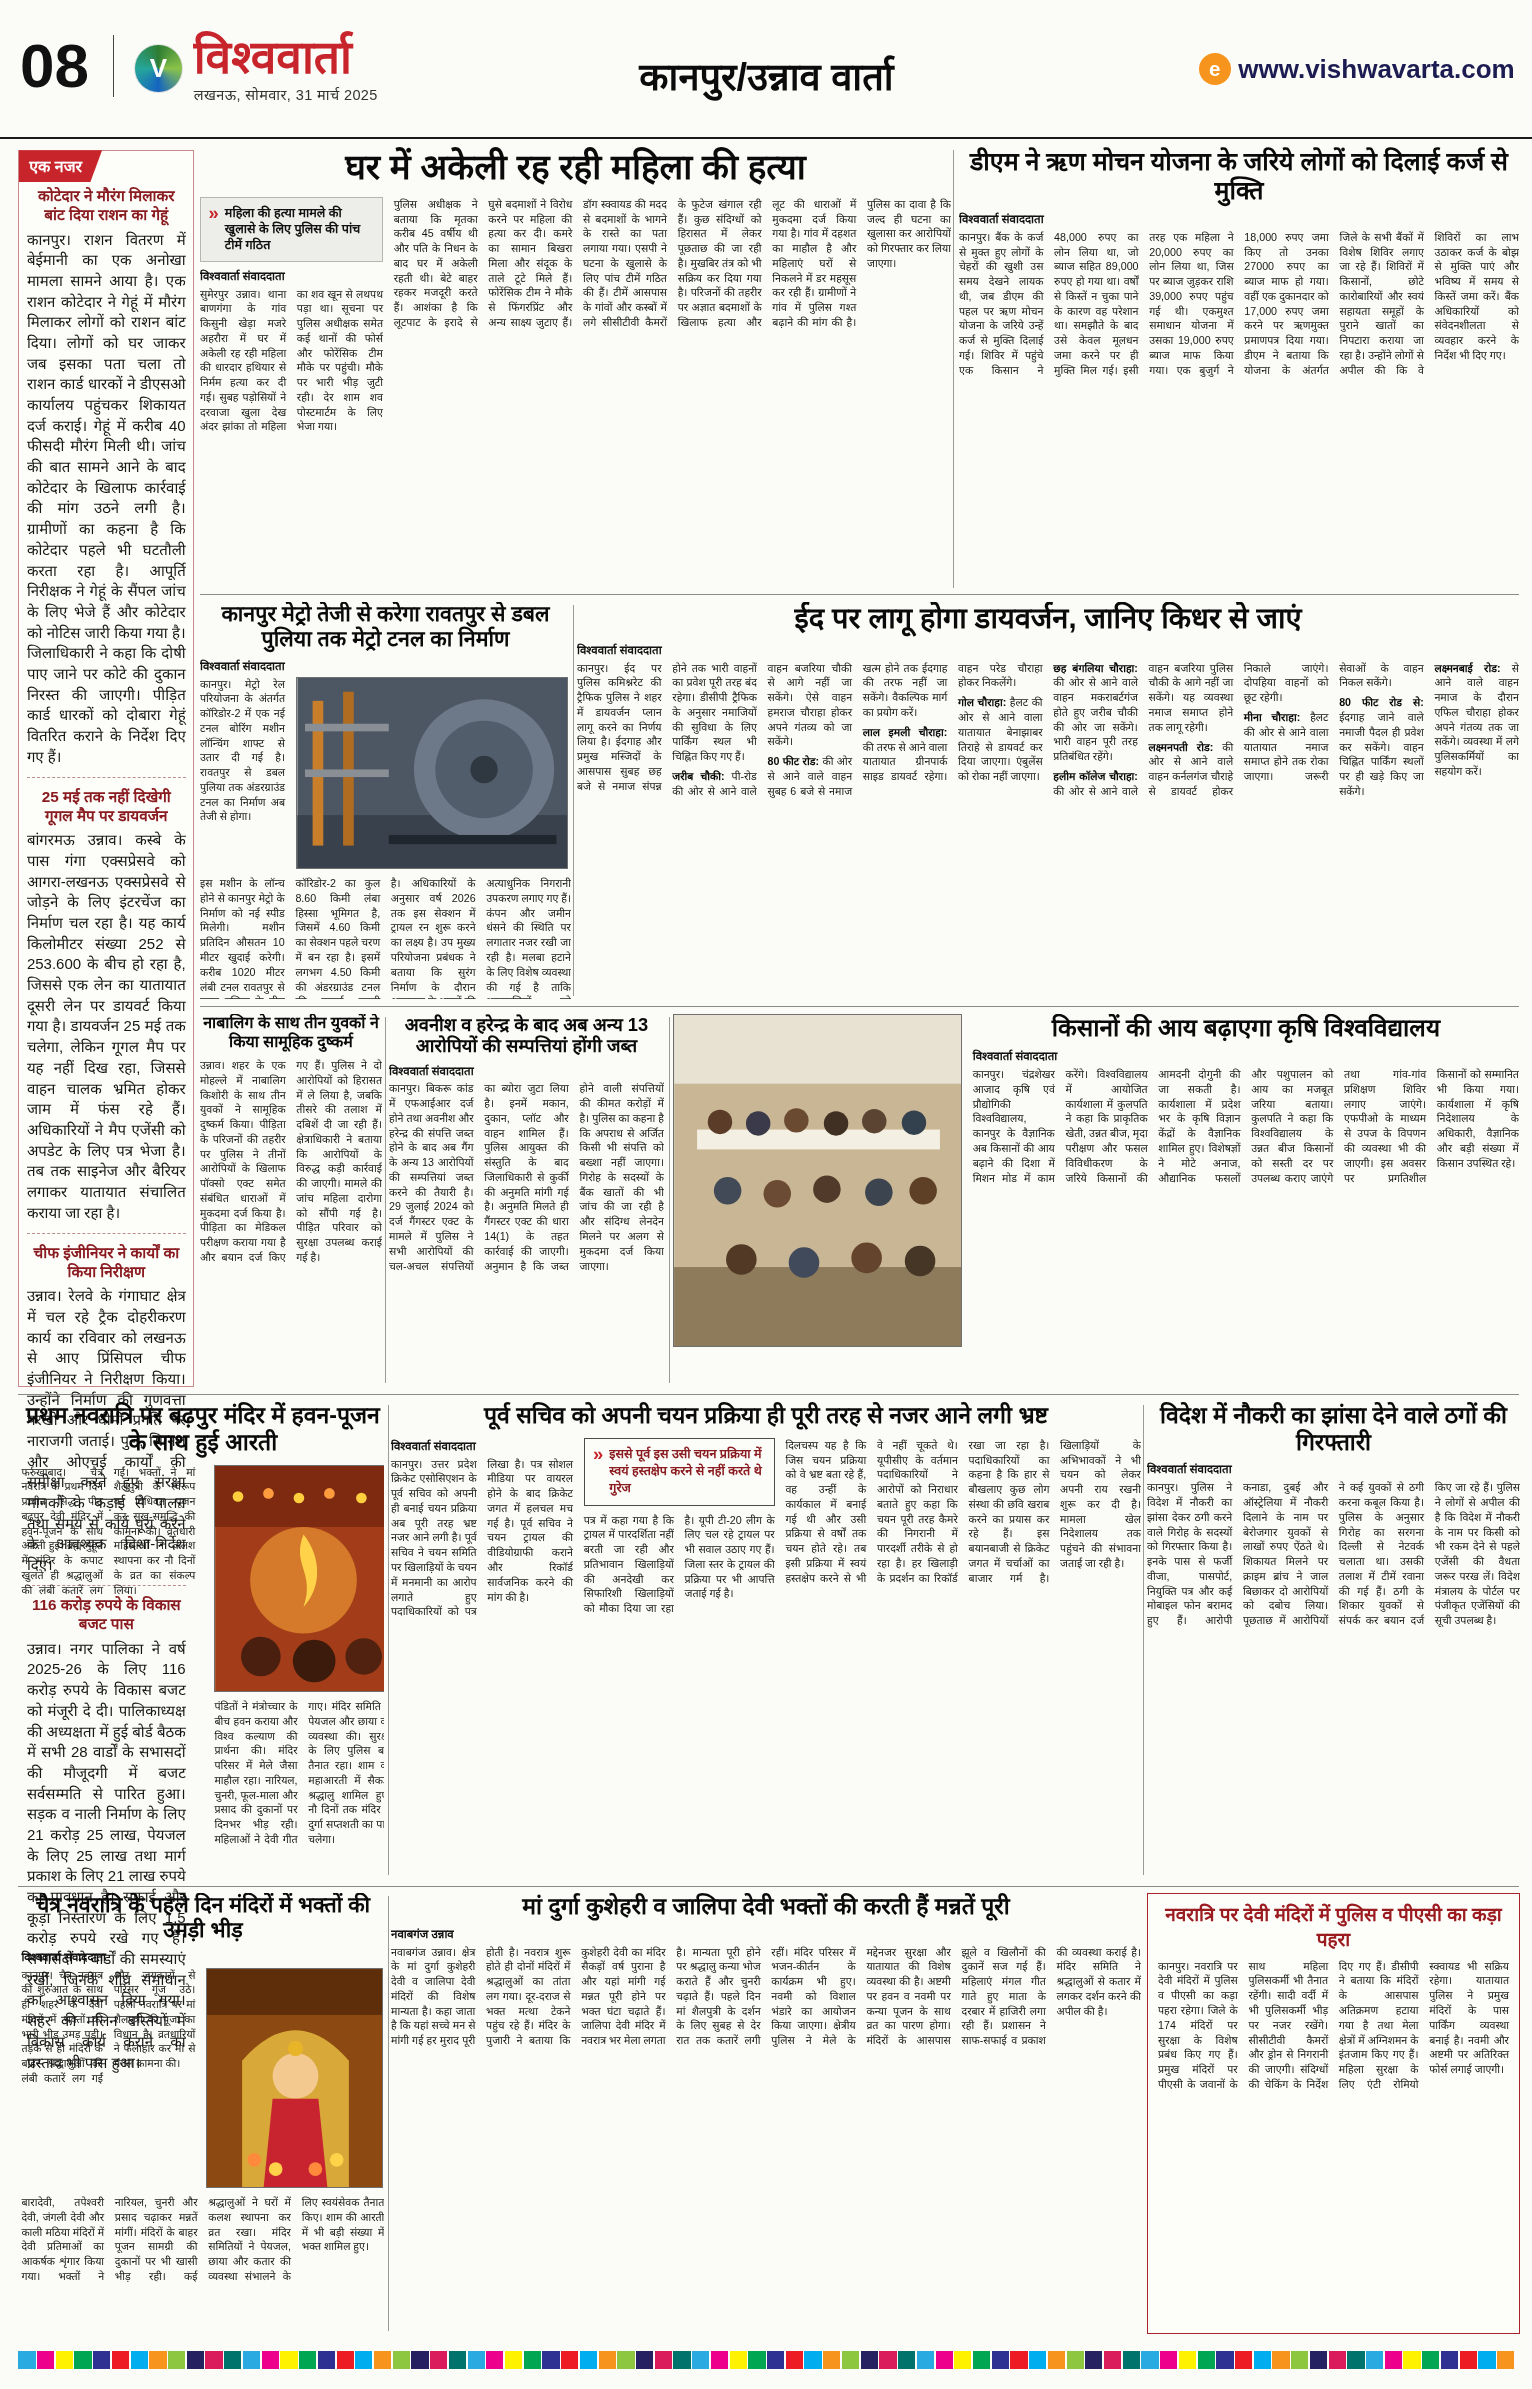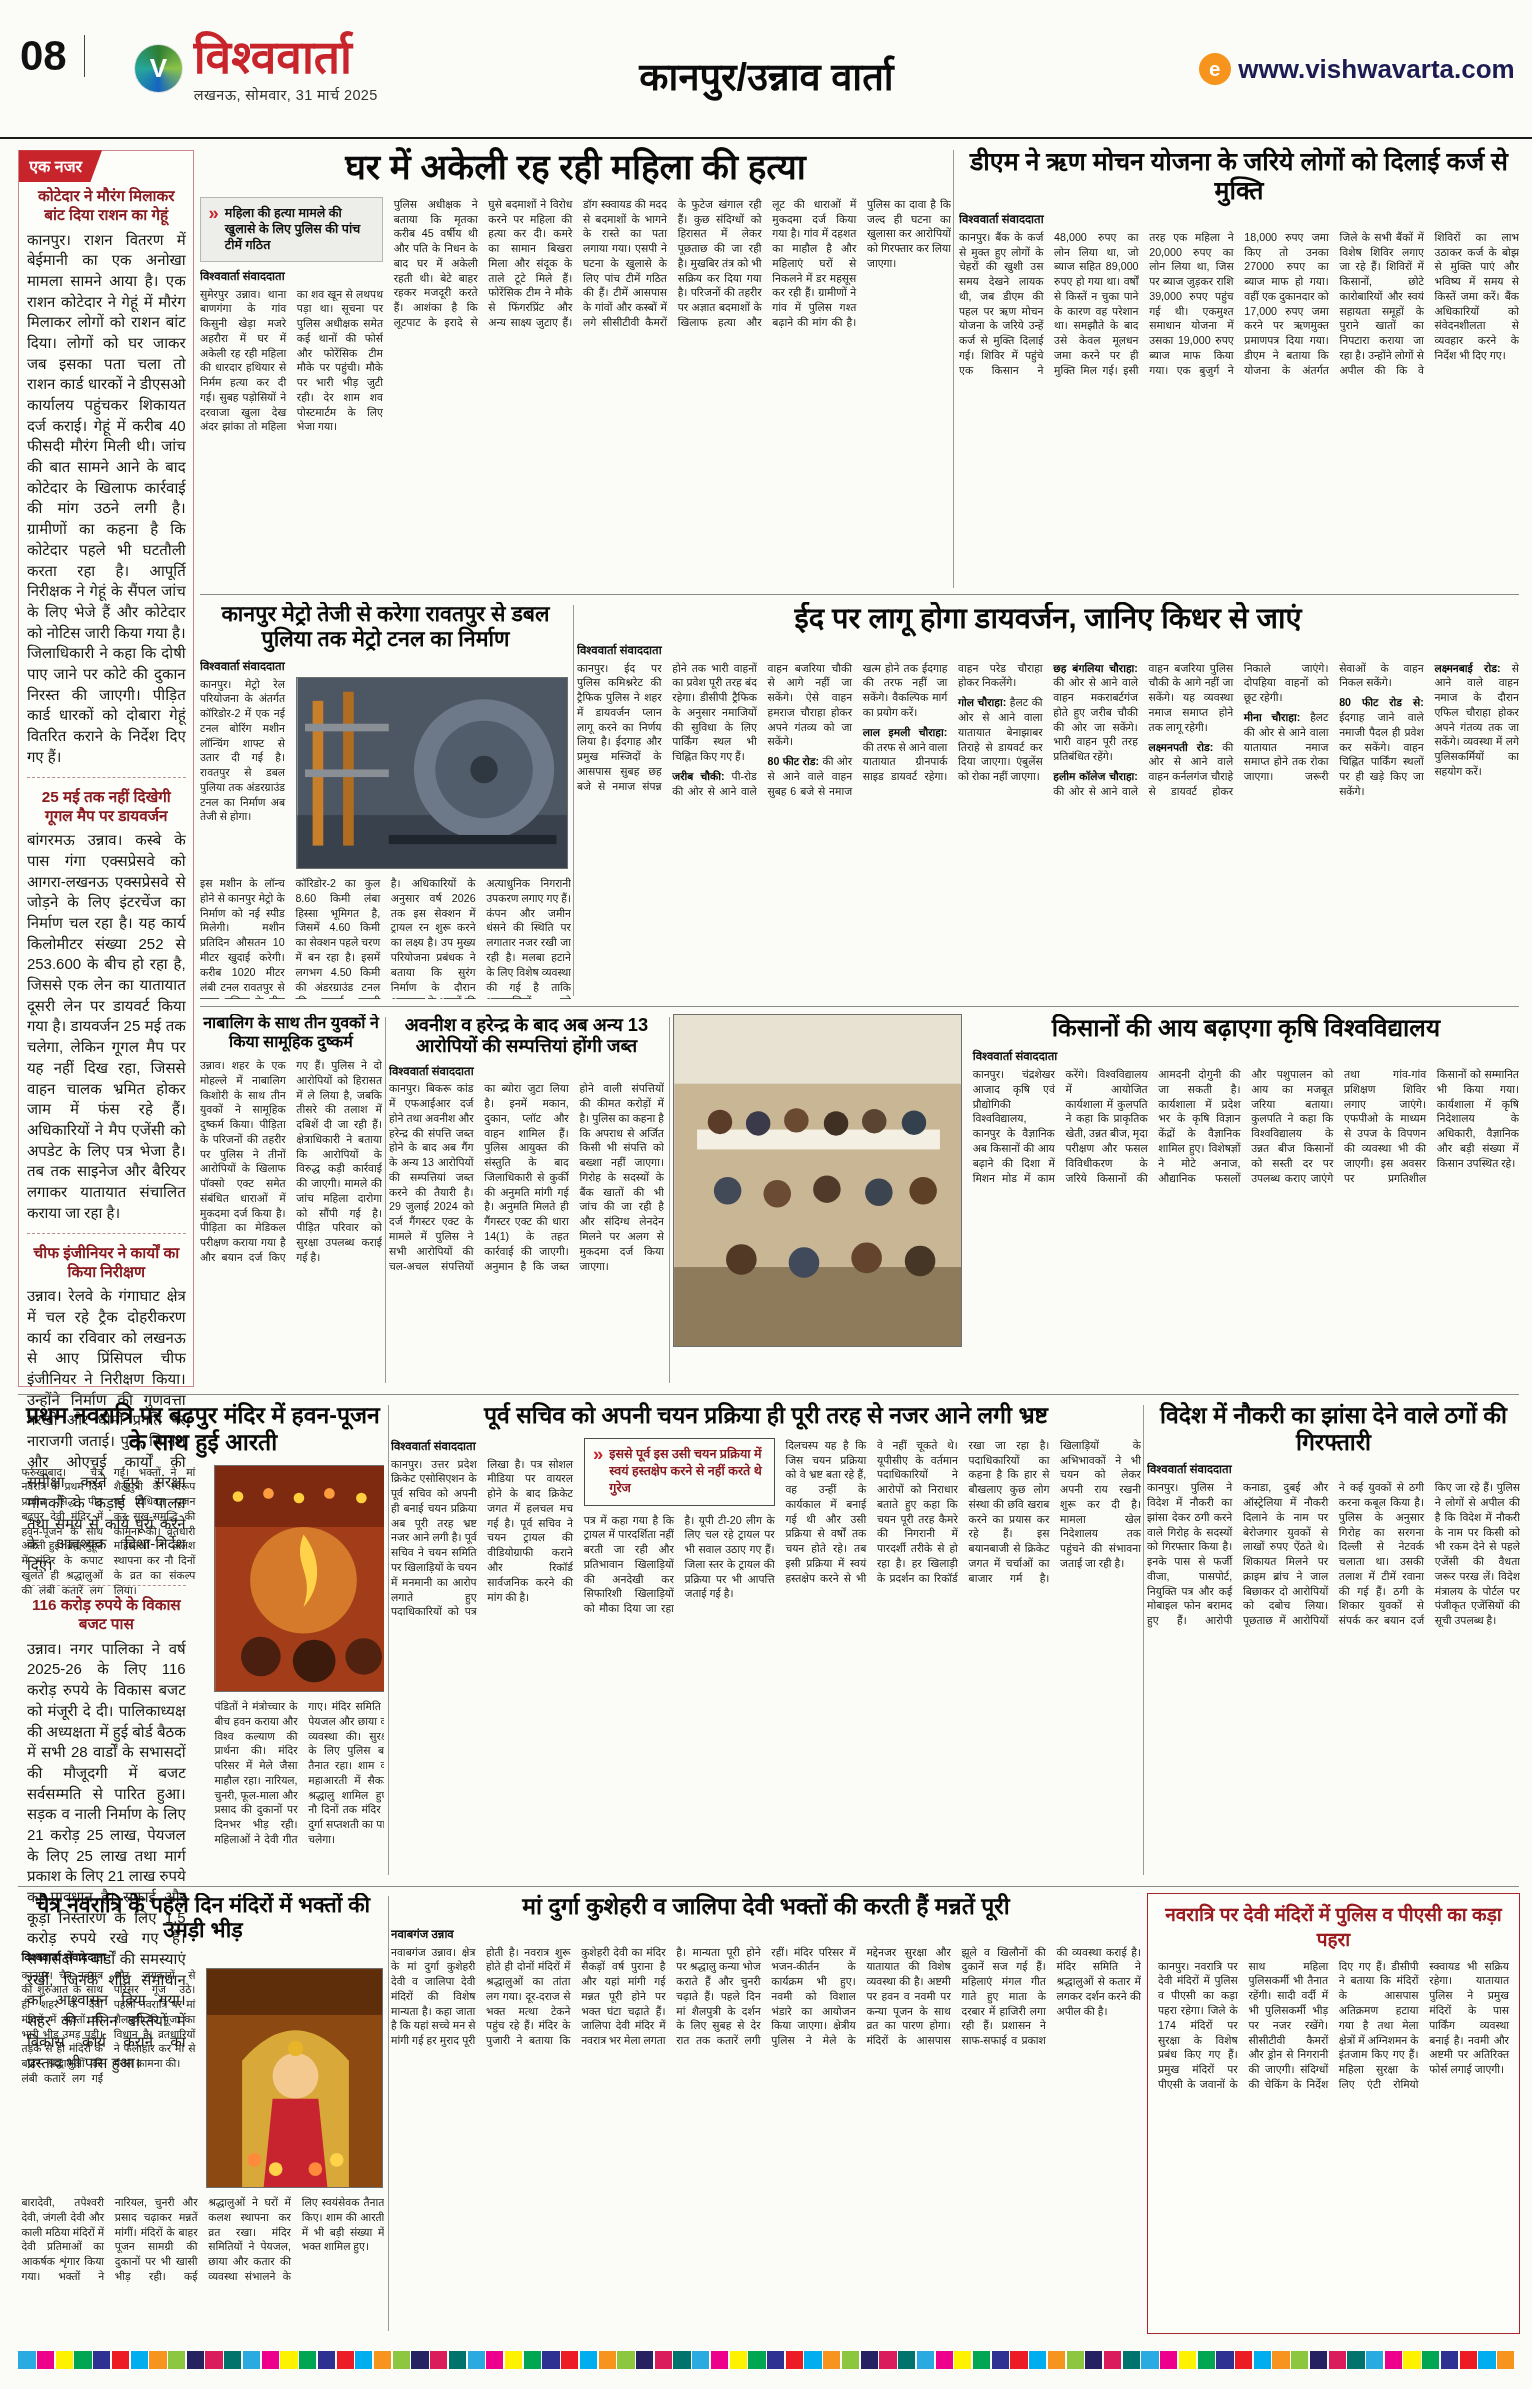--- a/index.html
+++ b/index.html
@@ -6,21 +6,21 @@
   html,body { background:#d8d8d2; }
   .page {
     position:relative; width:1533px; height:2389px; margin:0 auto;
     background:#fbfbf7; color:#111;
     font-family:"Liberation Sans", sans-serif;
     overflow:hidden;
   }
   .abs { position:absolute; }
 
   
-  .pageno { font-size:42px; font-weight:700; line-height:1; padding-right:17px; border-right:1.5px solid #444; }
+  .pageno { font-size:62px; font-weight:700; line-height:1; padding-right:24px; border-right:1.5px solid #444; }
   .brand { display:flex; align-items:center; gap:10.7px; }
   .brand-logo {
     width:49px; height:49px; border-radius:50%;
     background:conic-gradient(#2e7d32,#8bc34a,#1565c0,#26a69a,#2e7d32);
     display:flex; align-items:center; justify-content:center;
     color:#fff; font-size:26px; font-weight:700; border:1.5px solid #e0e0e0;
   }
   .brand-name { font-size:46px; font-weight:700; color:#c8242b; line-height:1.02; }
   .brand-edition { font-size:14.5px; color:#333; margin-top:3.1px; letter-spacing:0.4px; }
   .section-title { font-size:38px; font-weight:700; color:#0b0b0b; }

